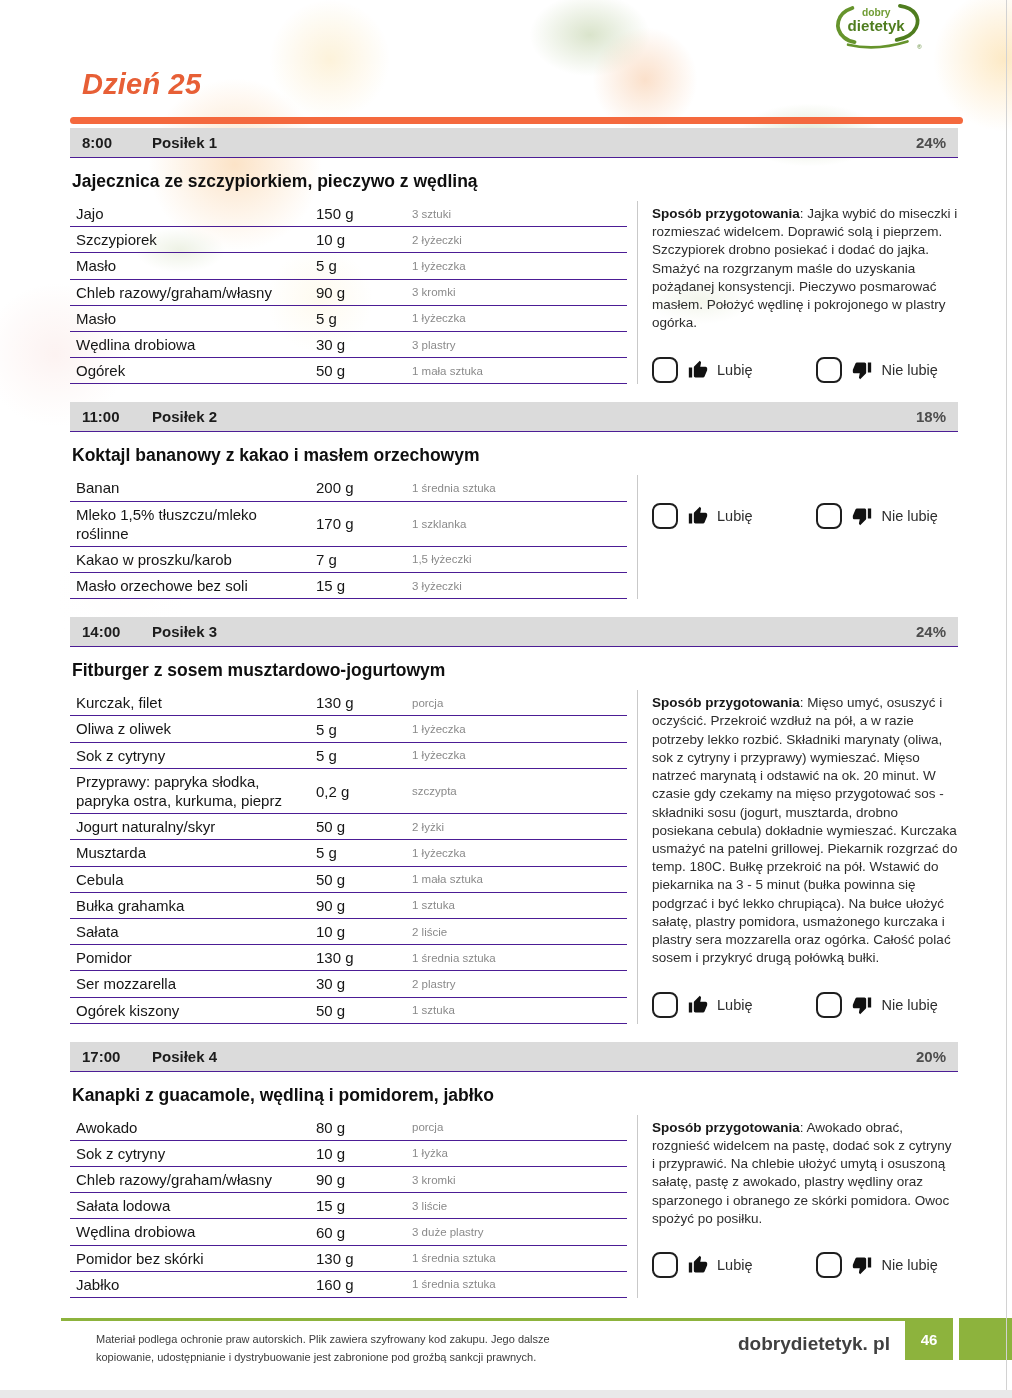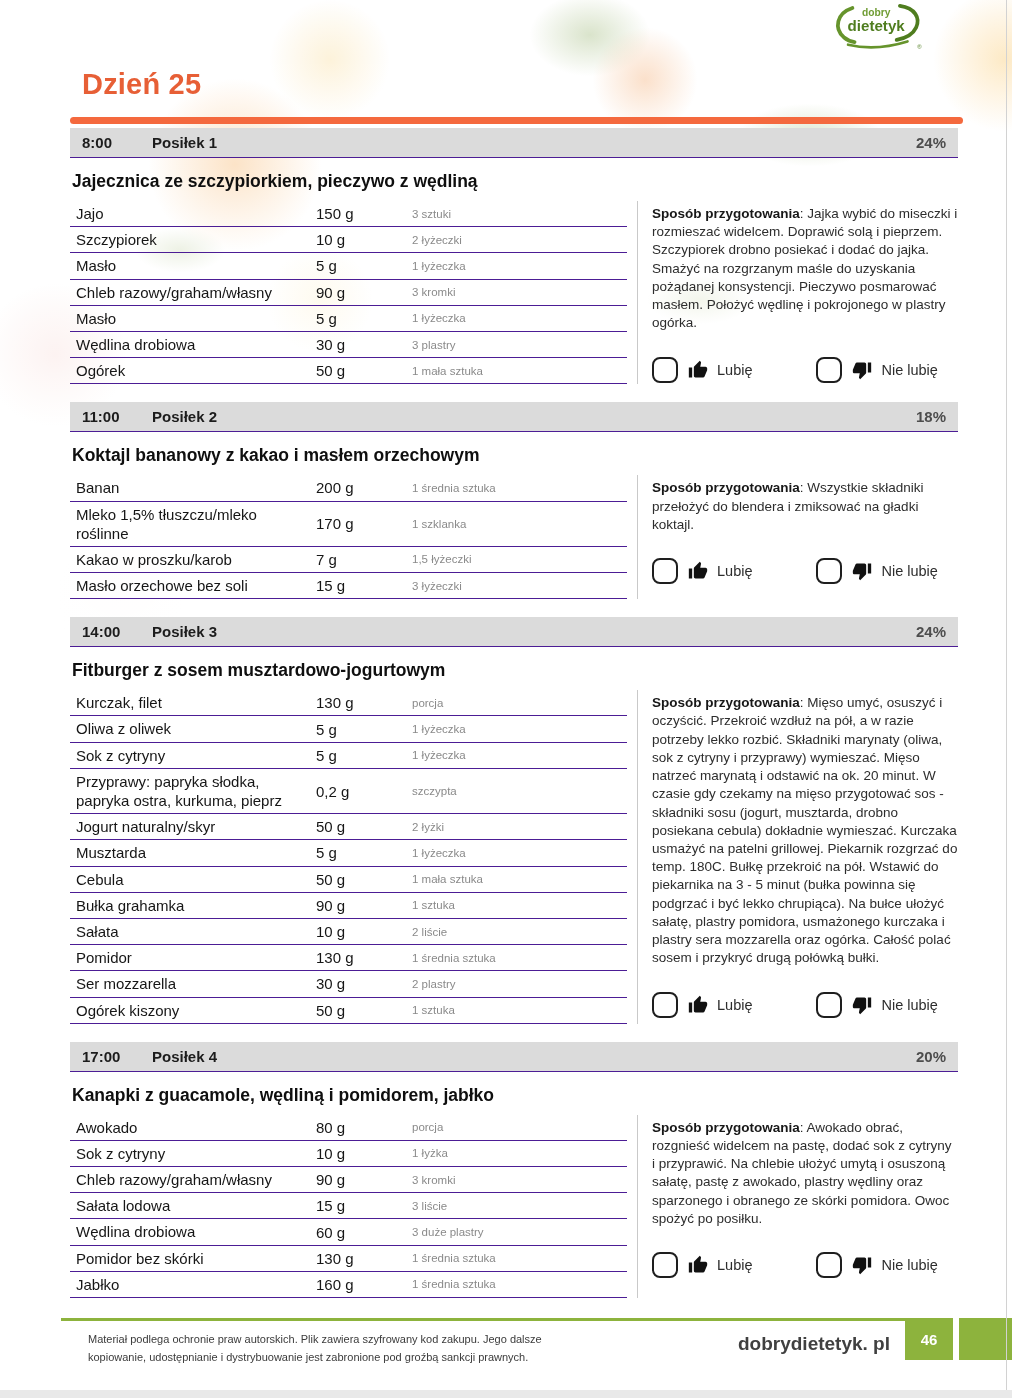--- a/index.html
+++ b/index.html
@@ -25,21 +25,21 @@
       radial-gradient(circle 95px at 55px 355px,  rgba(236,158,148,0.45), rgba(236,158,148,0) 75%),
       radial-gradient(circle 85px at 120px 600px, rgba(238,168,158,0.32), rgba(238,168,158,0) 75%),
       radial-gradient(circle 70px at 320px 300px, rgba(250,220,130,0.4), rgba(250,220,130,0) 75%);
   }
   .content { position:relative; z-index:1; }
 
   .logo { position:absolute; left:820px; top:2px; width:108px; height:52px; }
 
   .page-title {
     position:absolute; left:82px; top:68px;
-    font-size:29px; font-weight:700; color:#e75f36; letter-spacing:0.2px;
+    font-size:29px; font-weight:700; color:#e75f36; letter-spacing:0.2px;font-style:italic;
   }
   .orange-rule {
     position:absolute; left:70px; top:117px; width:893px; height:7px;
     background:#f4693e; border-radius:5px;
   }
 
   .meals { position:absolute; left:70px; top:128px; width:888px; }
 
   .meal { margin-bottom:18px; }
   .meal-bar {
@@ -77,21 +77,21 @@
   .checkbox {
     width:26px; height:26px; border:2px solid #1e1e1e; border-radius:8px;
     background:#fff; cursor:pointer; flex:none;
   }
   .thumb { margin-left:10px; flex:none; }
   .like-label { margin-left:9px; font-size:14.5px; color:#2d2d2d; }
 
   .footer { position:absolute; left:0; top:1318px; width:1012px; height:80px; z-index:1; }
   .footer-line { position:absolute; left:61px; top:0; width:844px; height:3px; background:#8db33d; }
   .disclaimer {
-    position:absolute; left:88px; top:13px; width:480px;
+    position:absolute; left:96px; top:13px; width:480px;
     font-size:11px; line-height:1.6; color:#3b3b3b;
   }
   .site-name {
     position:absolute; right:122px; top:15px;
     font-size:19px; font-weight:700; color:#404040;
   }
   .page-num-box {
     position:absolute; left:905px; top:0; width:48px; height:42px;
     background:#8db33d; color:#fff; font-size:15px; font-weight:700;
     display:flex; align-items:center; justify-content:center;
@@ -214,21 +214,20 @@
                 <span class="ing-measure">1,5 łyżeczki</span>
               </div>
               <div class="ing-row">
                 <span class="ing-name">Masło orzechowe bez soli</span>
                 <span class="ing-amount">15 g</span>
                 <span class="ing-measure">3 łyżeczki</span>
               </div>
             </div>
       <div class="col-divider"></div>
       <div class="prep-col">
-        <p class="prep-text"><b>Sposób przygotowania</b><span>: </span><span>Wszystkie składniki przełożyć do blendera i zmiksować na gładki koktajl.</span></p>
         <div class="likes">
           <div class="like-group">
             <div class="checkbox"></div>
             <svg class="thumb" width="20" height="20" viewBox="0 0 24 24" fill="#111">
               <path d="M1 21h4V9H1v12zM23 10c0-1.1-.9-2-2-2h-6.31l.95-4.57.03-.32c0-.41-.17-.79-.44-1.06L14.17 1 7.59 7.59C7.22 7.95 7 8.45 7 9v10c0 1.1.9 2 2 2h9c.83 0 1.54-.5 1.84-1.22l3.02-7.05c.09-.23.14-.47.14-.73v-2z"></path>
             </svg>
             <span class="like-label">Lubię</span>
           </div>
           <div class="like-group">
             <div class="checkbox"></div>

